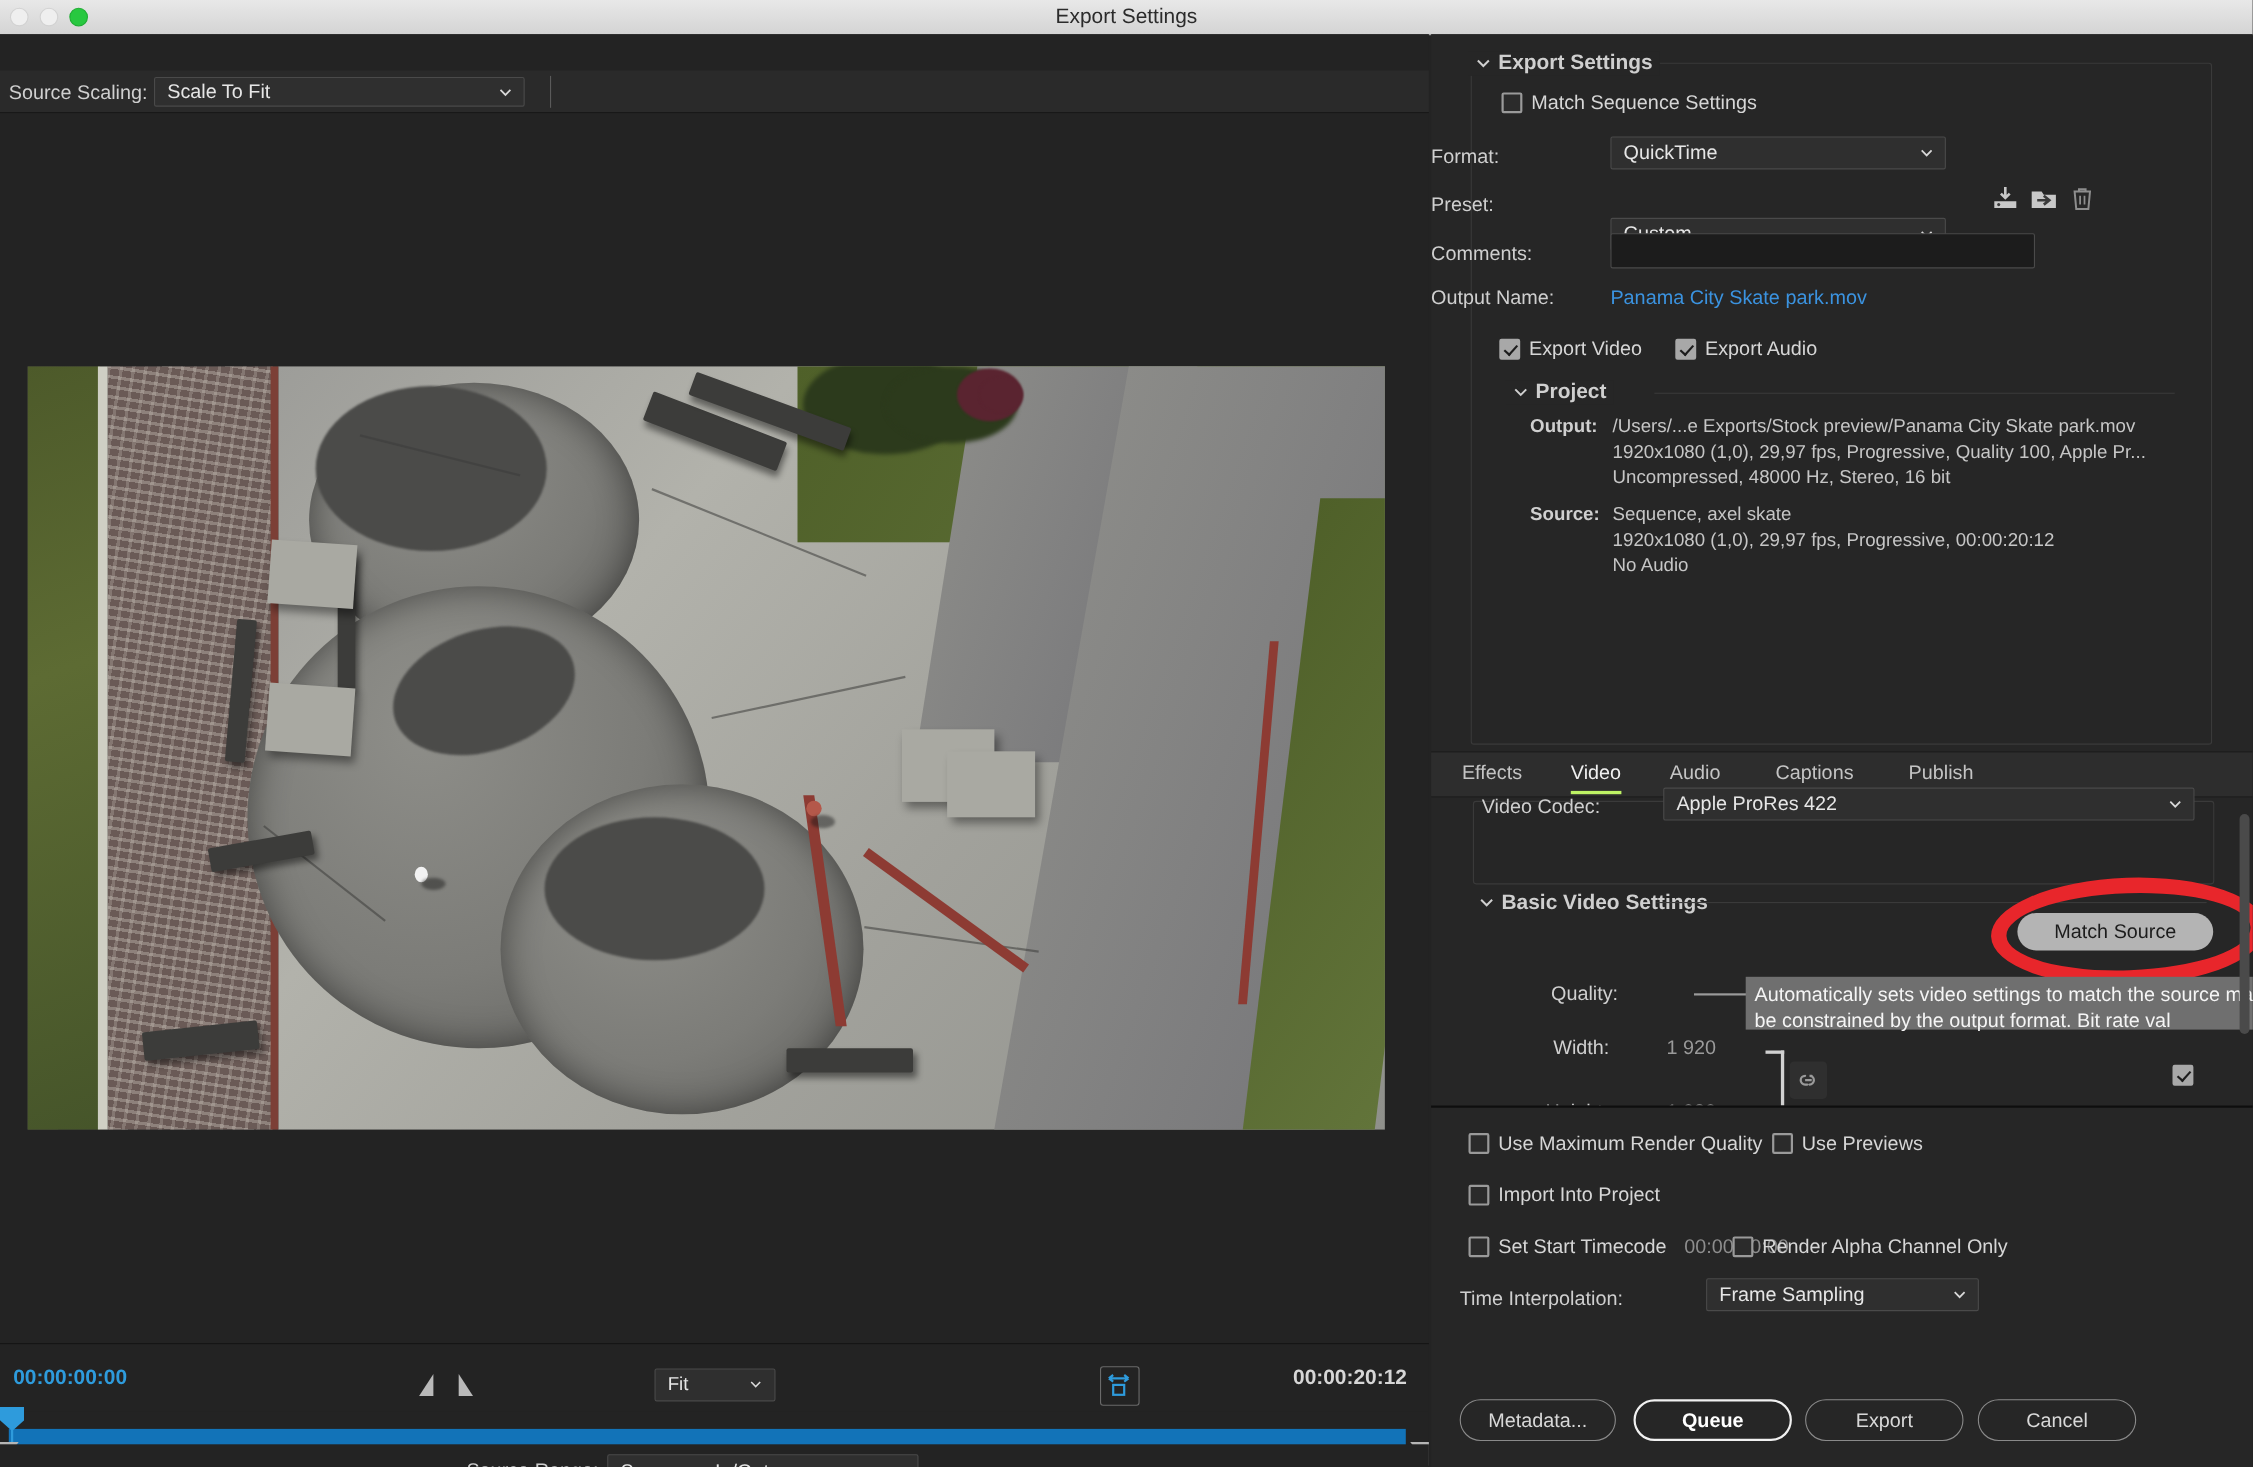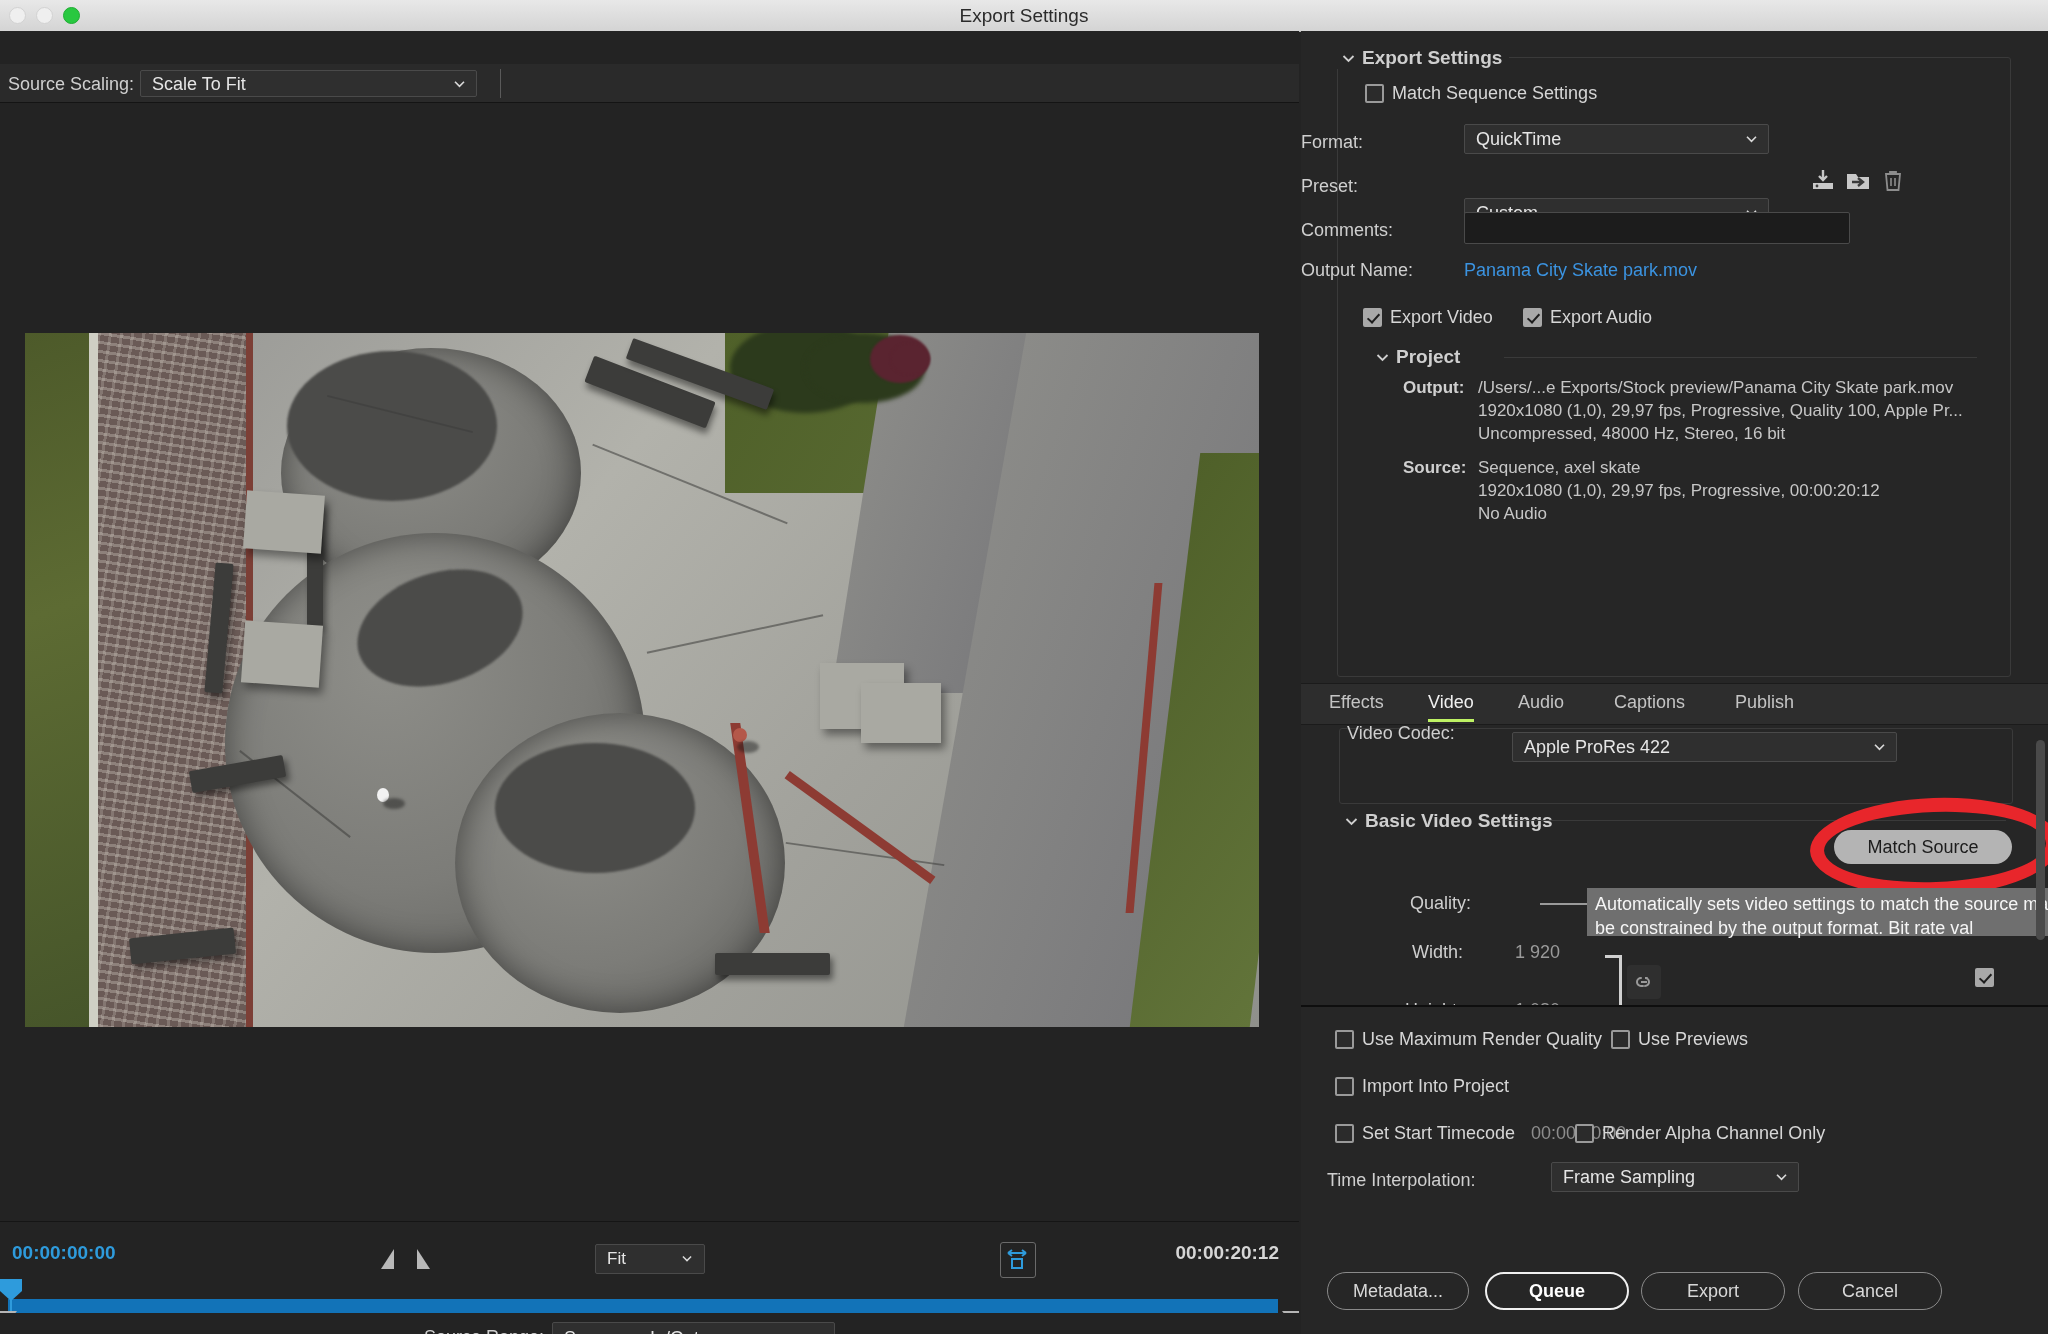--- a/index.html
+++ b/index.html
@@ -163,40 +163,40 @@
   }
   .cb-label{font-size:18px;color:#d6d6d6;vertical-align:middle;margin-left:8px;}
   .cbrow{position:absolute;display:flex;align-items:center;white-space:nowrap;}
 
   .textbox{
     position:absolute;background:#1c1c1c;border:1px solid #4a4a4a;border-radius:2px;
   }
   .linkblue{font-size:18px;color:#3b93e0;}
   .sum-key{font-size:17px;color:#cfcfcf;font-weight:bold;}
   .sum-val{font-size:17px;color:#c6c6c6;}
-  .sum-line{position:absolute;white-space:nowrap;margin-left:12px;}
+  .sum-line{position:absolute;white-space:nowrap;}
 
   .icon-btn{position:absolute;width:28px;height:28px;}
   .icon-btn svg{display:block;}
 
   
   .tabbar{
     position:absolute;left:1301px;top:683px;width:747px;height:40px;background:#2d2d2d;
     border-top:1px solid #1b1b1b;border-bottom:1px solid #1b1b1b;
   }
   .tab{position:absolute;top:8px;font-size:18px;color:#c4c4c4;padding-bottom:6px;}
   .tab.active{color:#f0f0f0;border-bottom:3px solid #bef264;}
 
   .vidgroup{
     position:absolute;left:1339px;top:728px;width:672px;height:74px;
     border:1px solid #3a3a3a;border-radius:3px;
   }
   .codec-label{position:absolute;left:1347px;top:723px;width:125px;text-align:left;
     font-size:18px;color:#cfcfcf;}
-  .codec-select{position:absolute;left:1512px;top:732px;width:385px;height:30px;text-align:center;}
+  .codec-select{position:absolute;left:1512px;top:716px;width:483px;height:30px;text-align:center;}
 
   .basicvid-title{position:absolute;left:1345px;top:810px;font-size:19px;color:#cfcfcf;font-weight:bold;}
   .basicvid-rule{position:absolute;left:1506px;top:820px;width:500px;height:1px;background:#3a3a3a;}
   .matchsrc{
     position:absolute;left:1834px;top:830px;width:178px;height:34px;border-radius:17px;
     background:#b4b4b4;color:#1c1c1c;font-size:18px;display:flex;align-items:center;
     justify-content:center;
   }
   .redellipse{
     position:absolute;left:1810px;top:798px;width:250px;height:98px;

